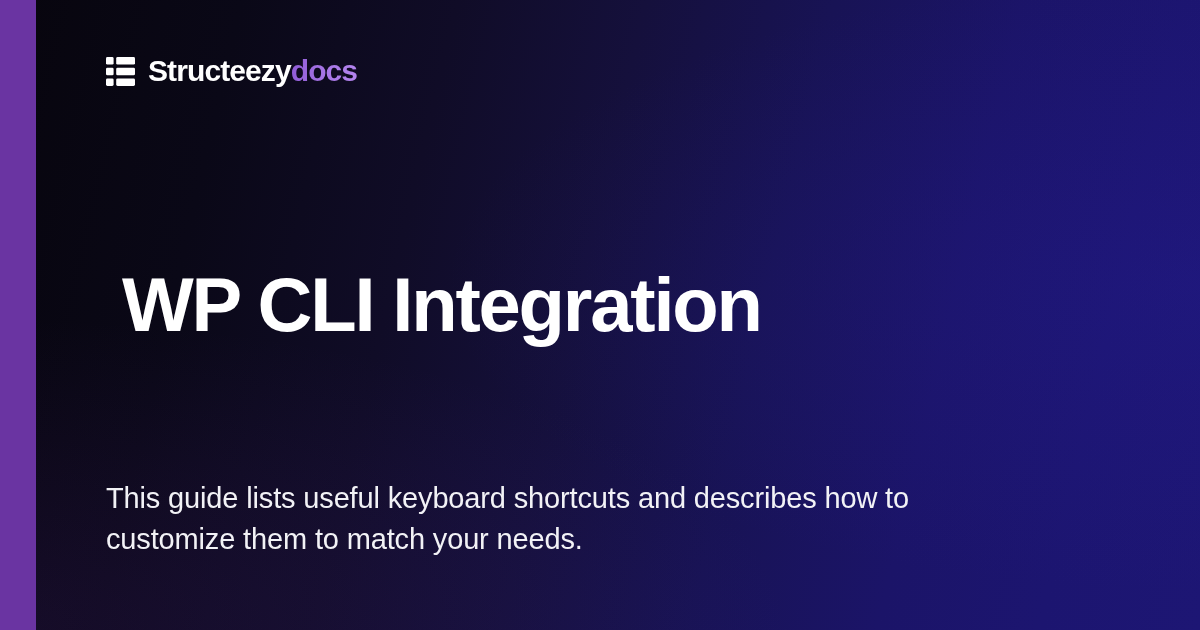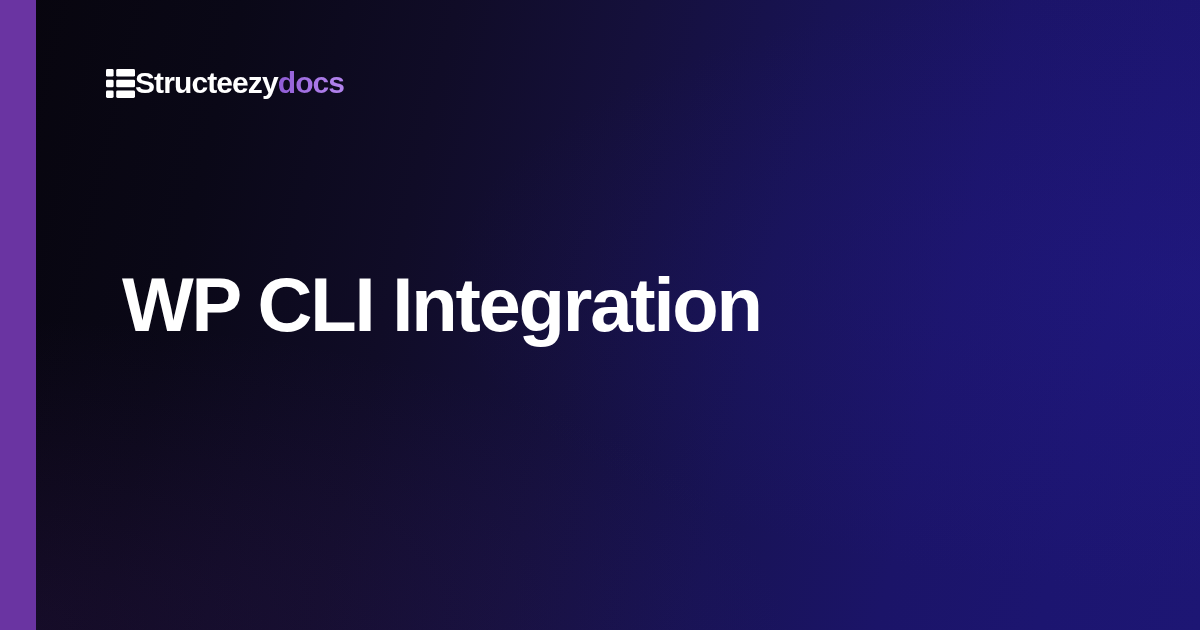--- a/index.html
+++ b/index.html
@@ -58,23 +58,24 @@
     left: 0;
     top: 0;
     width: 1200px;
     height: 630px;
   }
 
   
   .brand {
     position: absolute;
     left: 106px;
-    top: 68px;
+    top: 56px;
     display: flex;
     align-items: center;
+    gap: 13px;
   }
 
   .brand-mark {
     width: 29px;
     height: 29px;
     display: block;
     flex: 0 0 auto;
   }
 
   .brand-text {
@@ -143,15 +144,16 @@
         <rect x="0" y="10.7" width="7.6" height="7.6" rx="1.4" fill="#FFFFFF"></rect>
         <rect x="10.2" y="10.7" width="18.8" height="7.6" rx="1.4" fill="#FFFFFF"></rect>
         <rect x="0" y="21.4" width="7.6" height="7.6" rx="1.4" fill="#FFFFFF"></rect>
         <rect x="10.2" y="21.4" width="18.8" height="7.6" rx="1.4" fill="#FFFFFF"></rect>
       </svg>
       <span class="brand-text"><span class="brand-name">Structeezy</span><span class="brand-suffix">docs</span></span>
     </div>
 
     <h1 class="page-title">WP CLI Integration</h1>
 
+    <p class="page-desc">This guide lists useful keyboard shortcuts and describes how to customize them to match your needs.</p>
 
   </div>
 </div>
 
 </body></html>

